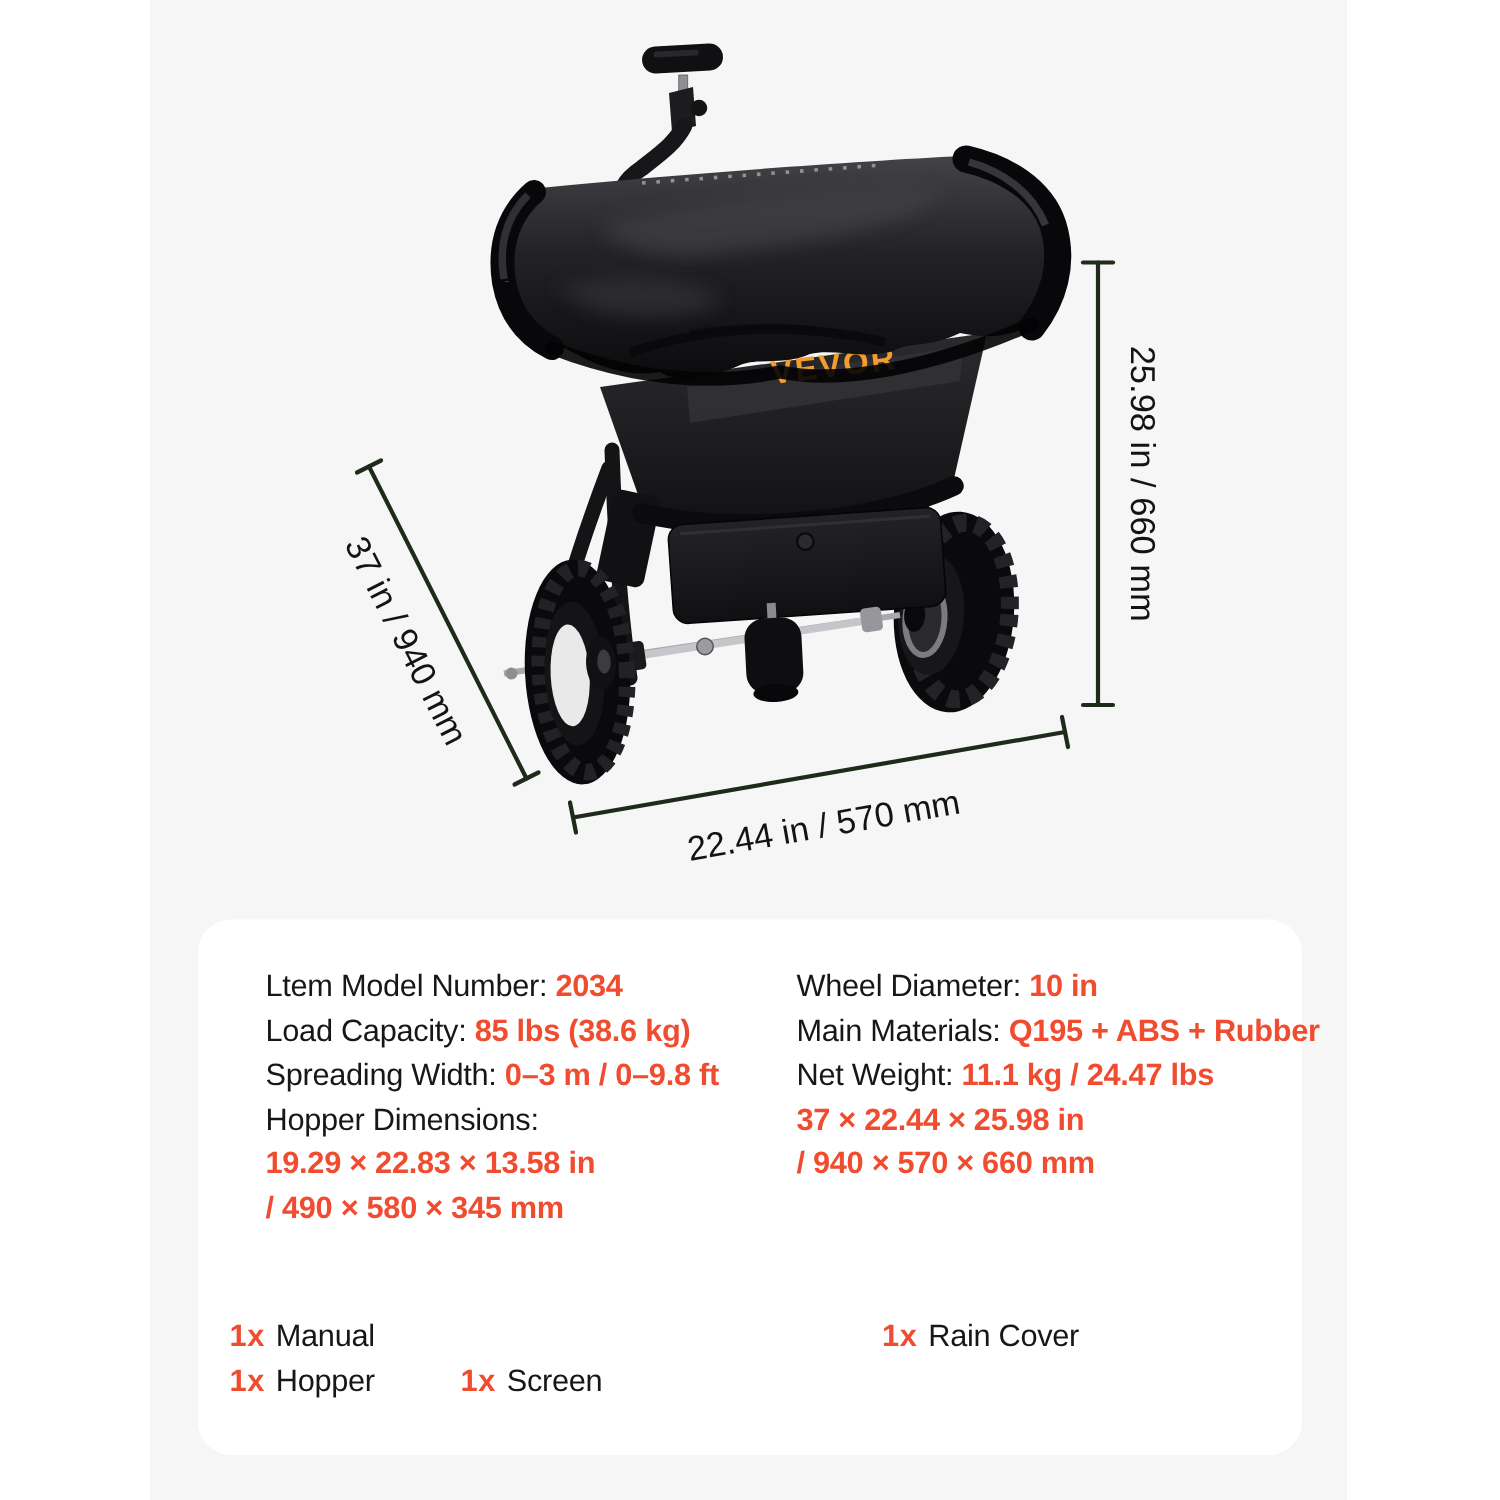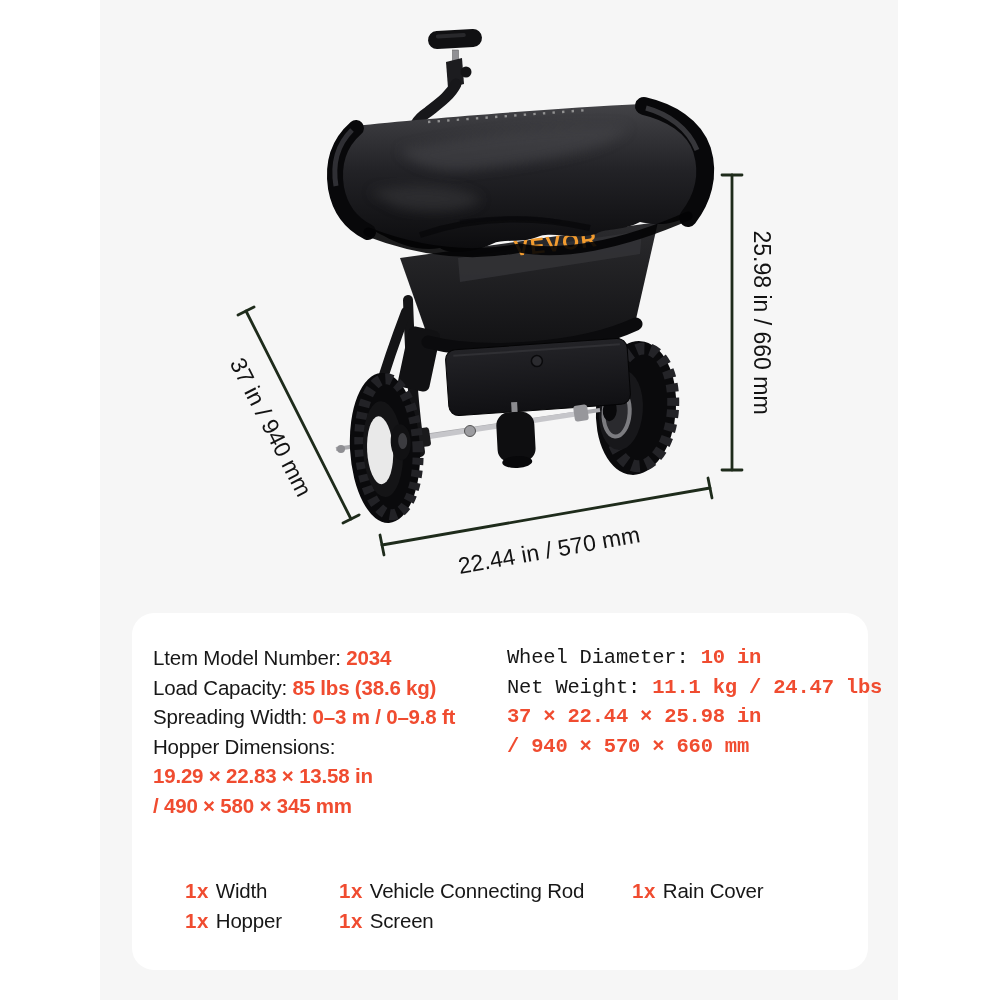--- a/index.html
+++ b/index.html
@@ -9,29 +9,29 @@
   }
   .photo-bg{position:absolute;left:100px;top:0;width:798px;height:1000px;background:#f6f6f6;}
   svg.scene{position:absolute;left:0;top:0;}
   .dim{stroke:#1e2b1b;stroke-width:2.8;stroke-linecap:round;}
   .dimtext{fill:#131313;font-size:23px;font-weight:500;font-family:"Liberation Sans",sans-serif;}
   .spec-panel{
     position:absolute;left:132px;top:613px;width:736px;height:357px;
     background:#ffffff;border-radius:22px;
   }
   .spec-col{position:absolute;top:30px;font-size:20.5px;line-height:29.6px;
-    color:#171717;letter-spacing:-0.2px;white-space:nowrap;}
+    color:#171717;letter-spacing:-0.2px;white-space:nowrap;margin-left:24px;}
   .spec-col-left{left:21px;}
-  .spec-col-right{left:375px;font-family:Liberation Mono, monospace;}
+  .spec-col-right{left:375px;}
   .val{color:#f04c30;font-weight:700;}
   .acc-item{position:absolute;font-size:20.5px;line-height:24px;color:#171717;
     letter-spacing:-0.2px;white-space:nowrap;}
   .acc-r1{top:266px}.acc-r2{top:296px}
-  .acc-c1{left:21px}.acc-c2{left:175px}.acc-c3{left:468px}
-  .qty{color:#f04c30;font-weight:700;margin-right:7px;letter-spacing:0.5px;margin-left:32px;}
+  .acc-c1{left:21px}.acc-c2{left:175px}.acc-c3{left:456px}
+  .qty{color:#f04c30;font-weight:700;margin-right:7px;letter-spacing:0.5px;}
 </style>
 </head>
 <body>
 
 <div class="canvas">
   <div class="photo-bg"></div>
 
   <svg class="scene" width="1000" height="1000" viewBox="0 0 1000 1000">
     <defs>
       <linearGradient id="tarpG" x1="0" y1="0" x2="0" y2="1">
@@ -169,24 +169,24 @@
       <div><span>Ltem Model Number: </span><span class="val">2034</span></div>
       <div><span>Load Capacity: </span><span class="val">85 lbs (38.6 kg)</span></div>
       <div><span>Spreading Width: </span><span class="val">0–3 m / 0–9.8 ft</span></div>
       <div><span>Hopper Dimensions:</span><span class="val"></span></div>
       <div><span></span><span class="val">19.29 × 22.83 × 13.58 in</span></div>
       <div><span></span><span class="val">/ 490 × 580 × 345 mm</span></div>
     </div>
 
     <div class="spec-col spec-col-right">
       <div><span>Wheel Diameter: </span><span class="val">10 in</span></div>
+      <div><span>Main Materials: </span><span class="val">Q195 + ABS + Rubber</span></div>
       <div><span>Net Weight: </span><span class="val">11.1 kg / 24.47 lbs</span></div>
       <div><span></span><span class="val">37 × 22.44 × 25.98 in</span></div>
       <div><span></span><span class="val">/ 940 × 570 × 660 mm</span></div>
     </div>
 
-    <div class="acc-item acc-r1 acc-c1"><span class="qty">1x</span><span>Width</span></div>
-    <div class="acc-item acc-r1 acc-c2"><span class="qty">1x</span><span>Vehicle Connecting Rod</span></div>
+    <div class="acc-item acc-r1 acc-c1"><span class="qty">1x</span><span>Manual</span></div>
     <div class="acc-item acc-r1 acc-c3"><span class="qty">1x</span><span>Rain Cover</span></div>
     <div class="acc-item acc-r2 acc-c1"><span class="qty">1x</span><span>Hopper</span></div>
     <div class="acc-item acc-r2 acc-c2"><span class="qty">1x</span><span>Screen</span></div>
   </div>
 </div>
 
 </body></html>

